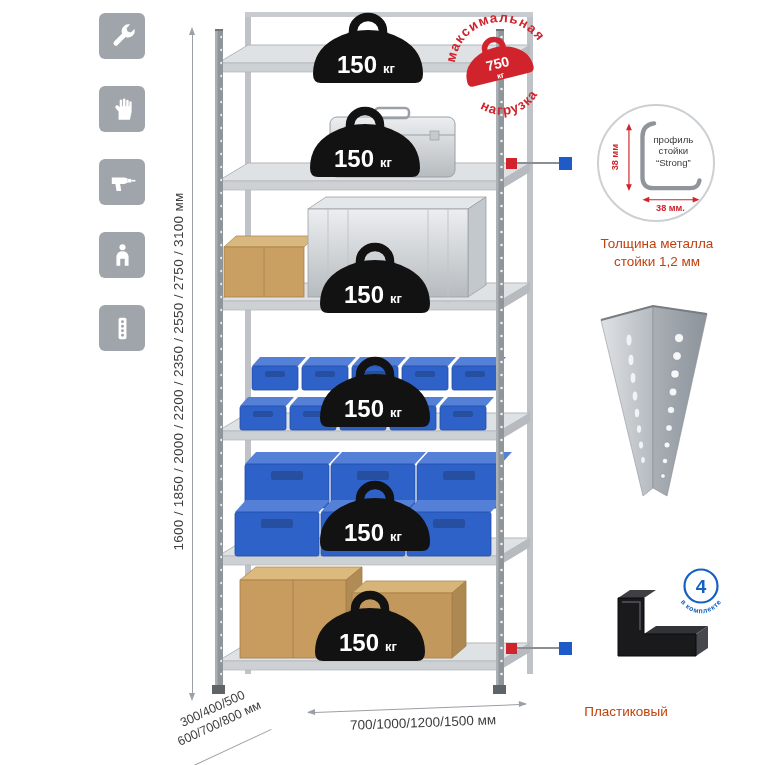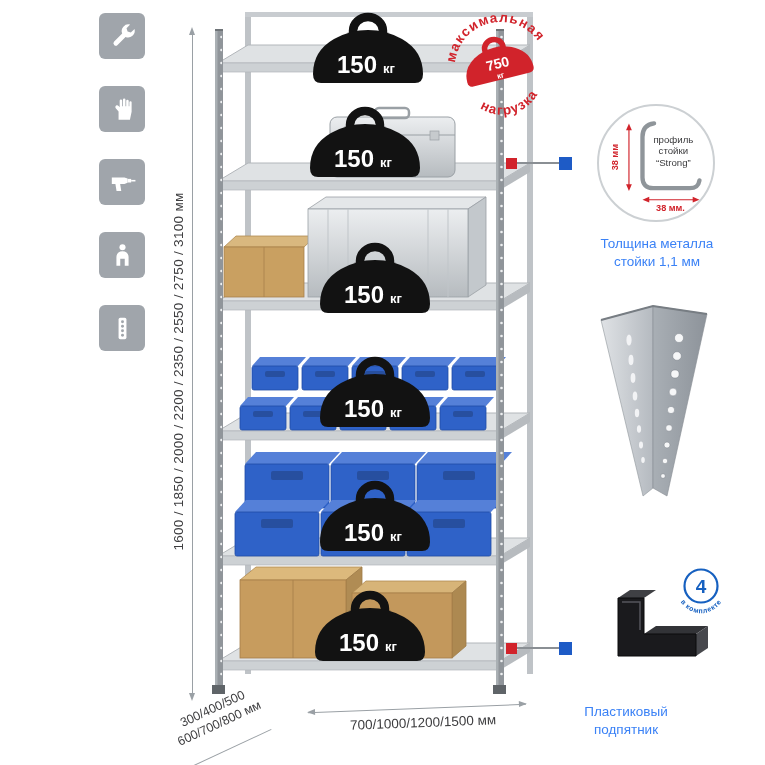--- a/index.html
+++ b/index.html
@@ -30,21 +30,21 @@
 
   
   .marker-red  { position:absolute; width:11px; height:11px; background:#d1232b; }
   .marker-blue { position:absolute; width:13px; height:13px; background:#1e5bc6; }
   .marker-line { position:absolute; height:2px; background:#8a8f94; }
 
   
   .profile-circle { position:absolute; left:597px; top:104px; width:118px; height:118px;
       border:2px solid #ccd0d3; border-radius:50%; background:#fff; }
 
-  .caption { position:absolute; text-align:center; font-size:13.5px; color:#3b82f6; line-height:1.35; }
+  .caption { position:absolute; text-align:center; font-size:13.5px; color:#c2410c; line-height:1.35; }
   #caption-profile { left:572px; top:235px; width:170px; }
   #caption-foot    { left:541px; top:703px; width:170px; }
 
   .angle-svg { position:absolute; left:593px; top:298px; }
   .foot-svg  { position:absolute; left:598px; top:572px; }
   .badge-svg { position:absolute; left:668px; top:556px; }
 
   
   .dim-w-line { position:absolute; left:308px; top:708px; width:218px; height:1px; background:#9aa0a5;
       transform:rotate(-2.2deg); }
@@ -313,21 +313,21 @@
       <polygon points="45,97 52,94 52,100" fill="#d1232b"></polygon>
       <polygon points="104,97 97,94 97,100" fill="#d1232b"></polygon>
       <text class="dim-red" x="74" y="109" text-anchor="middle">38 мм.</text>
       <text class="profile-label" x="77" y="38" text-anchor="middle">профиль</text>
       <text class="profile-label" x="77" y="50" text-anchor="middle">стойки</text>
       <text class="profile-label" x="77" y="62" text-anchor="middle">“Strong”</text>
     </svg>
   </div>
   <div class="caption" id="caption-profile">
     <div>Толщина металла</div>
-    <div>стойки 1,1 мм</div>
+    <div>стойки 1,2 мм</div>
   </div>
 
   <svg class="angle-svg" width="125" height="235" viewBox="0 0 125 235">
     <defs>
       <linearGradient id="gA1" x1="0" y1="0" x2="1" y2="0">
         <stop offset="0" stop-color="#dfe2e5"></stop>
           <stop offset="1" stop-color="#b5bac0"></stop>
       </linearGradient>
       <linearGradient id="gA2" x1="0" y1="0" x2="1" y2="0">
         <stop offset="0" stop-color="#a9afb5"></stop>
@@ -365,21 +365,20 @@
   </svg>
   <svg class="badge-svg" width="66" height="66" viewBox="0 0 66 66">
     <circle cx="33" cy="33" r="31" fill="#ffffff"></circle>
     <path id="badgeArc" d="M 10,40 A 24,24 0 0 0 56,40" fill="none"></path>
     <text class="badge-arc"><textPath href="#badgeArc" startOffset="50%" text-anchor="middle">в комплекте</textPath></text>
     <circle cx="33" cy="30" r="16.5" fill="#fff" stroke="#1660c0" stroke-width="2.2"></circle>
     <text class="badge-num" x="33" y="37" text-anchor="middle">4</text>
   </svg>
   <div class="caption" id="caption-foot">
     <div>Пластиковый</div>
-    <div>подпятник</div>
   </div>
 
   <div class="dim-w-line"></div>
   <div class="dim-width-text">700/1000/1200/1500 мм</div>
   <div class="dim-d-line"></div>
   <div class="dim-depth-text">
     <div>300/400/500</div>
     <div>600/700/800 мм</div>
   </div>
 

